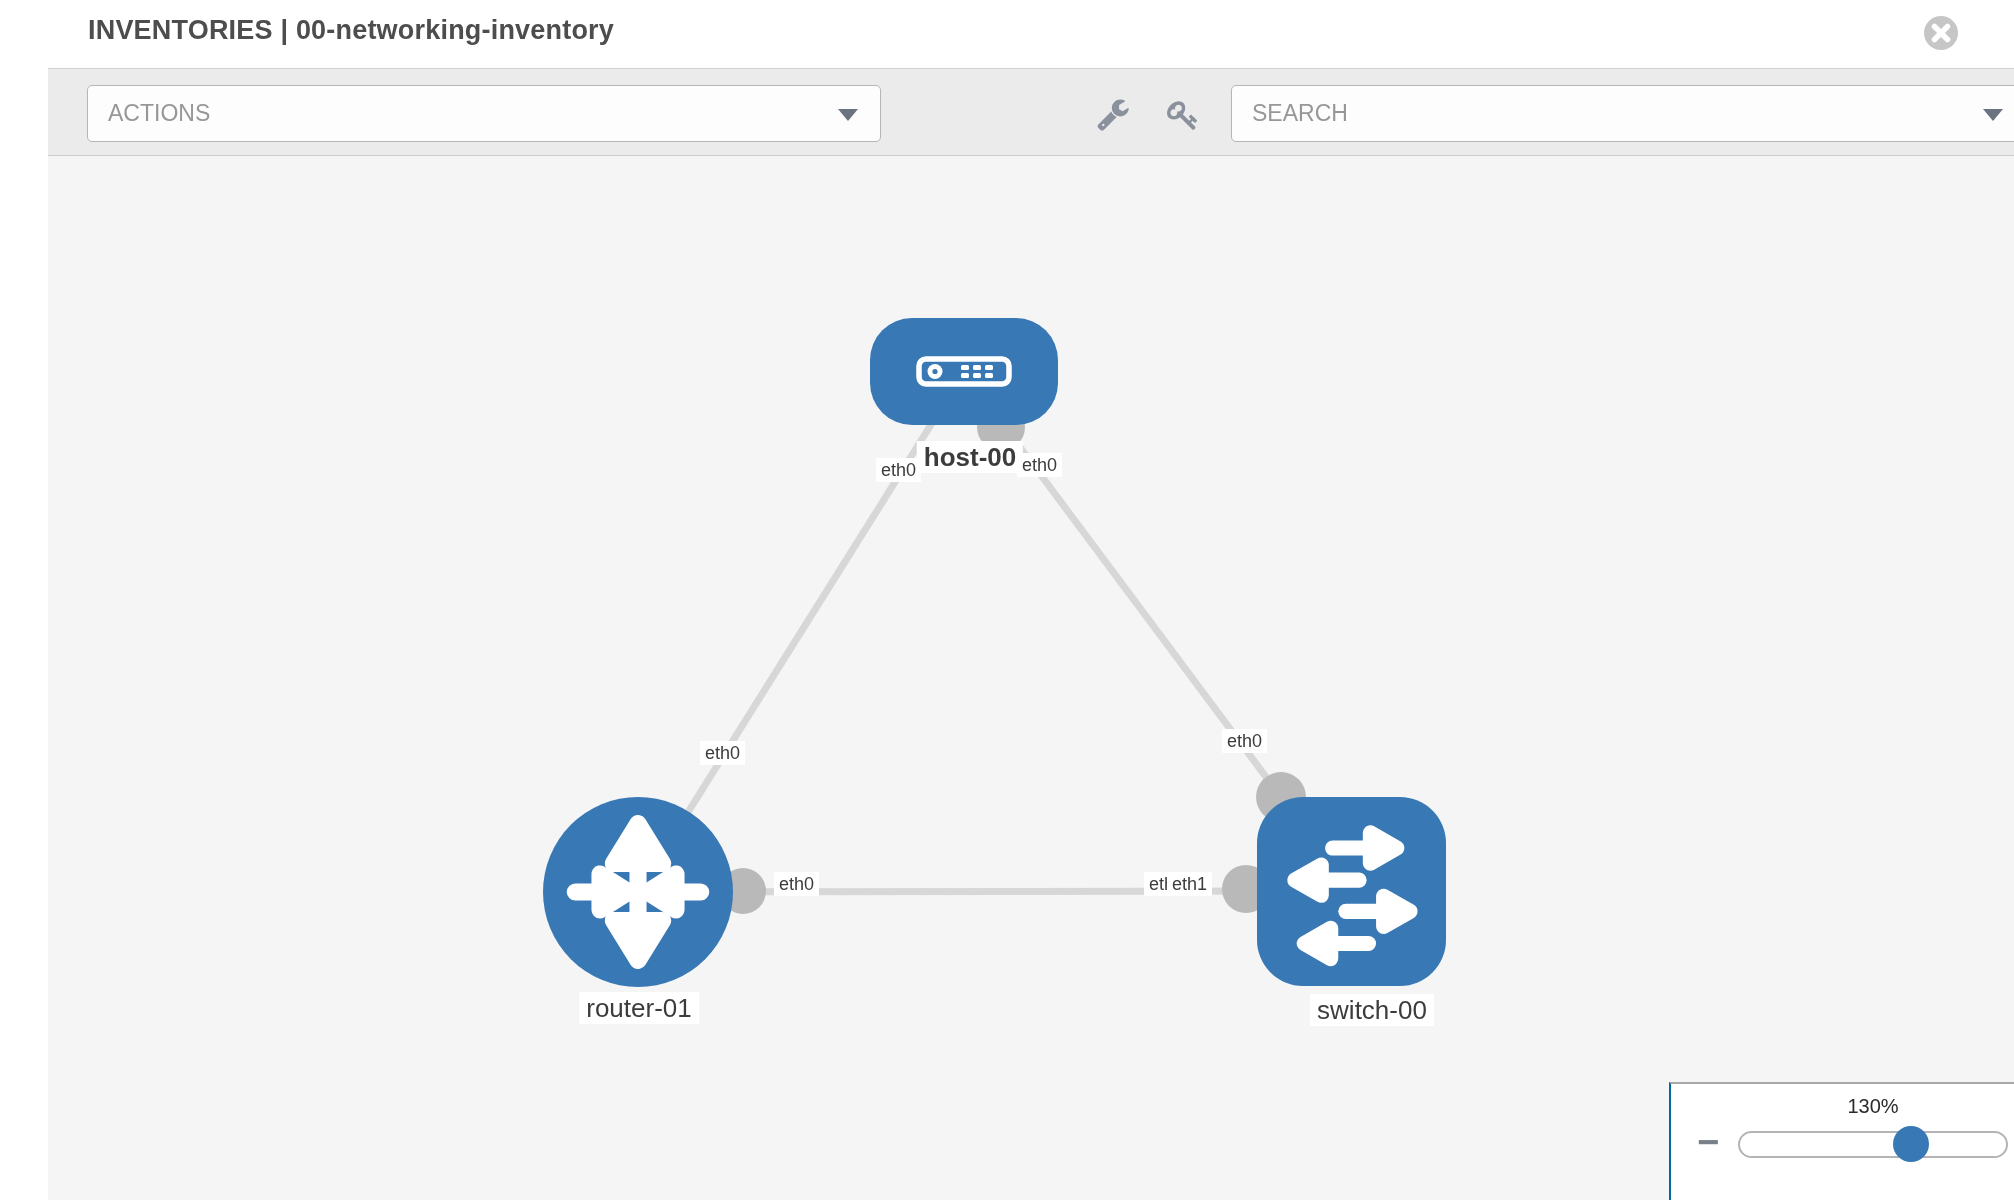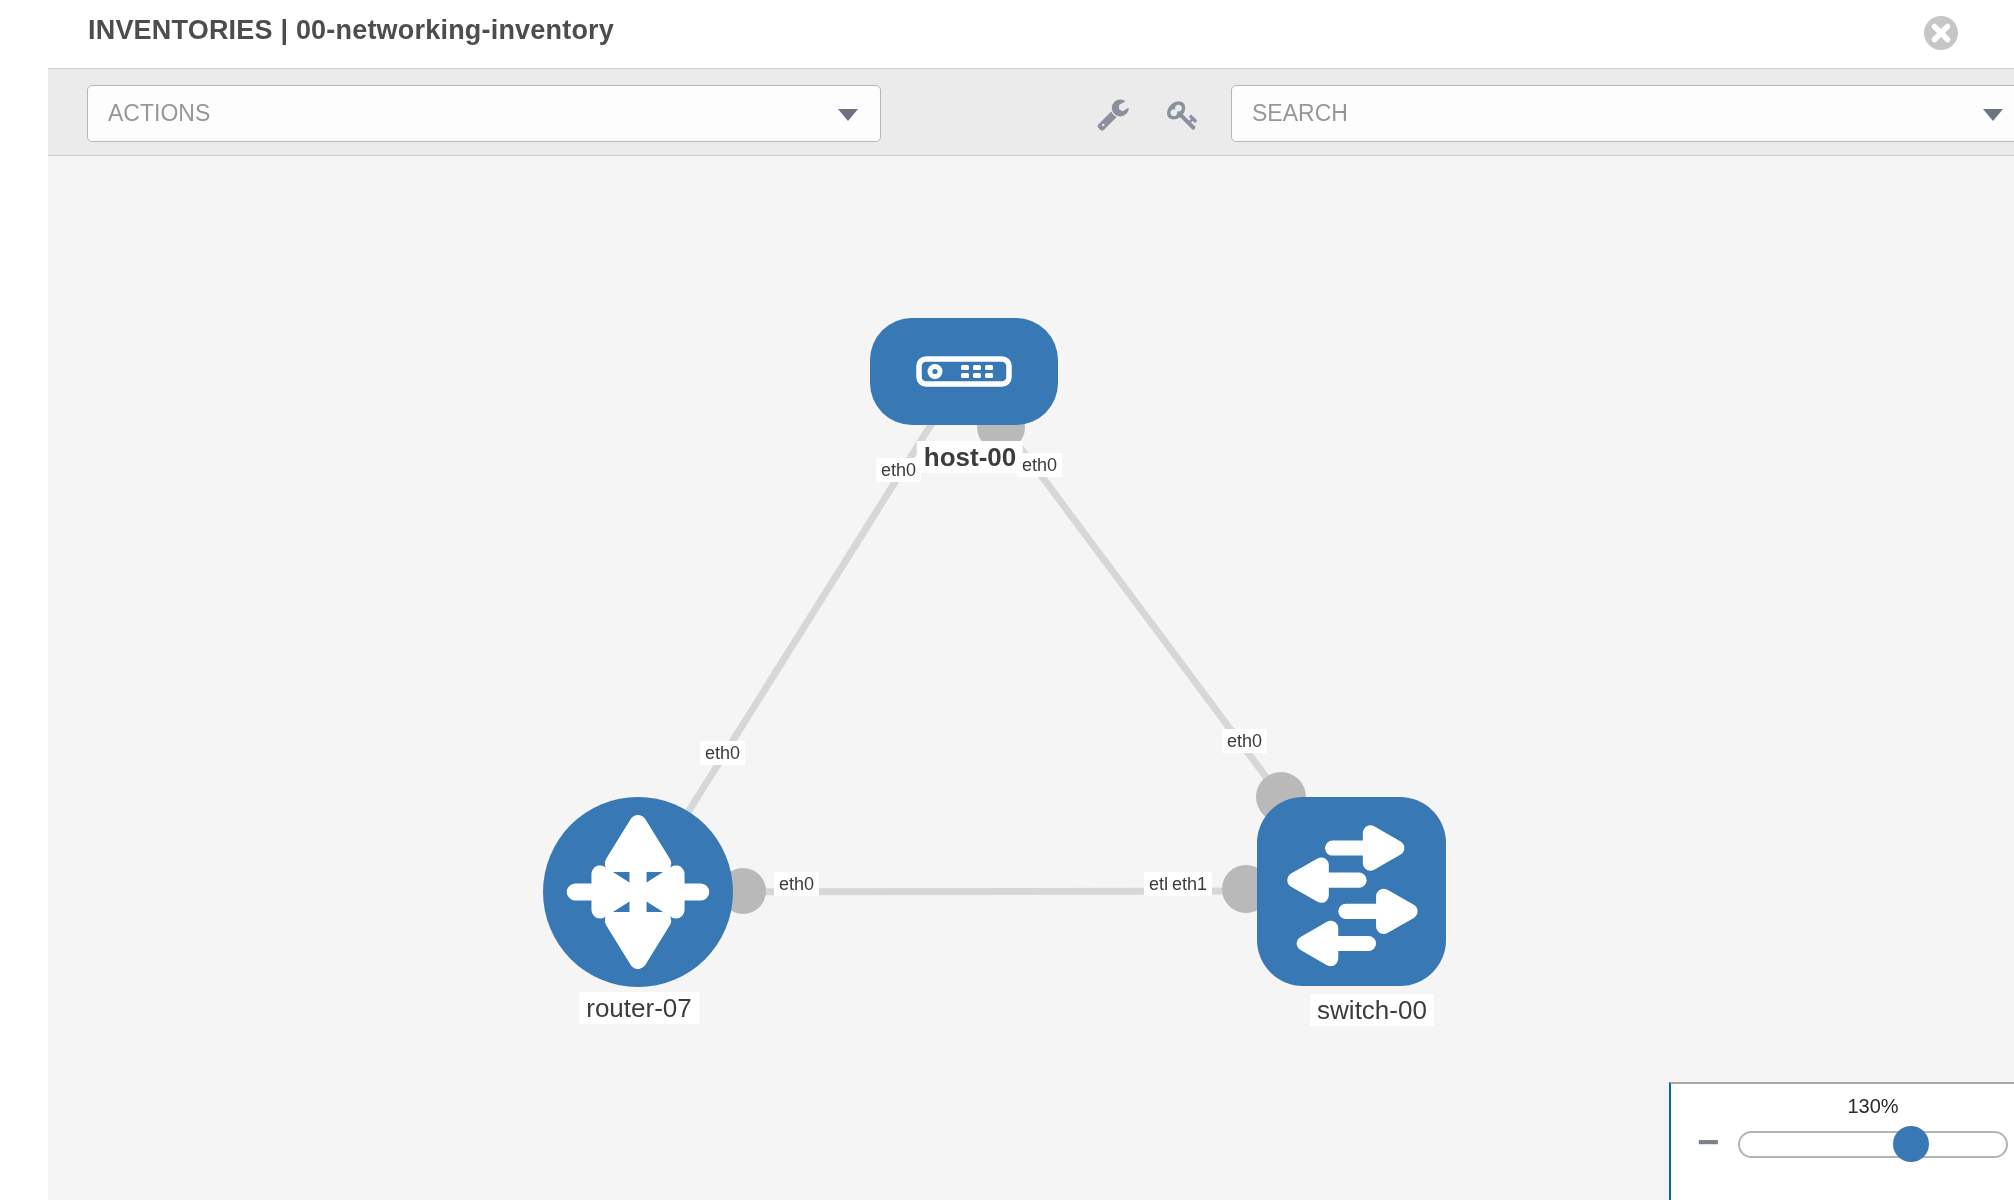--- a/index.html
+++ b/index.html
@@ -146,21 +146,21 @@
             <polygon points="20,44 34,36 34,52"></polygon>
           <line x1="47" y1="60.5" x2="67" y2="60.5"></line>
             <polygon points="81,60.5 67,52.5 67,68.5"></polygon>
           <line x1="39" y1="77.5" x2="59" y2="77.5"></line>
             <polygon points="25,77.5 39,69.5 39,85.5"></polygon>
         </g>
       </svg>
     </div>
 
     <span class="node-label" style="left:922px; top:285px;font-weight:bold;">host-00</span>
-    <span class="node-label" style="left:591px; top:836px;">router-07</span>
+    <span class="node-label" style="left:591px; top:836px;">router-01</span>
     <span class="node-label" style="left:1324px; top:838px;">switch-00</span>
 
     <span class="iface-label" style="left:828px;  top:302px;">eth0</span>
     <span class="iface-label" style="left:969px;  top:297px;">eth0</span>
     <span class="iface-label" style="left:652px;  top:585px;">eth0</span>
     <span class="iface-label" style="left:726px;  top:716px;">eth0</span>
     <span class="iface-label" style="left:1096px; top:716px;">eth1</span>
     <span class="iface-label" style="left:1119px; top:716px;">eth1</span>
     <span class="iface-label" style="left:1174px; top:573px;">eth0</span>
 

